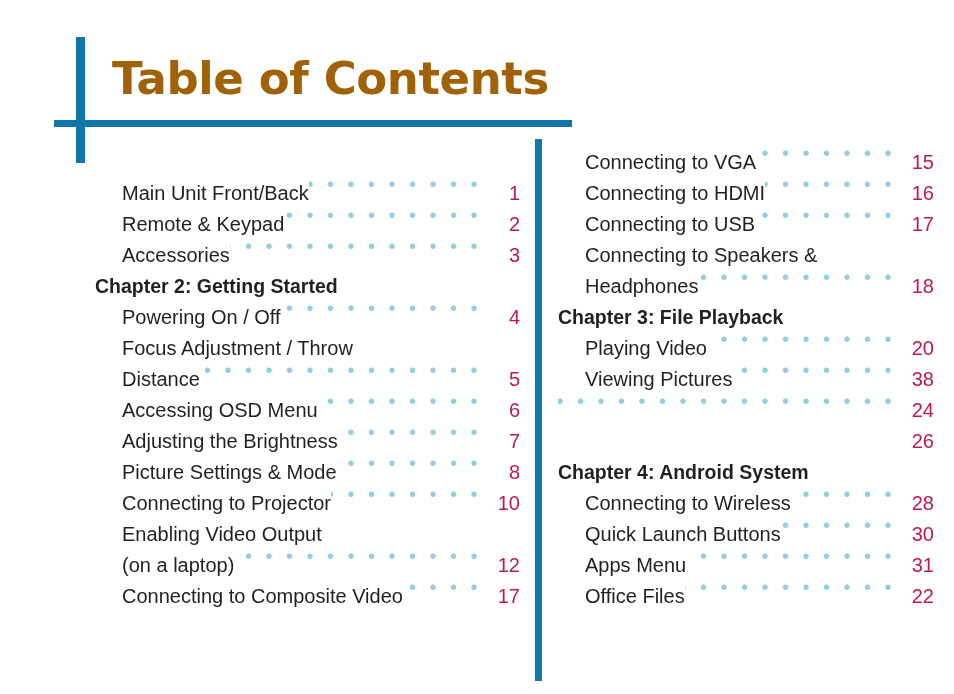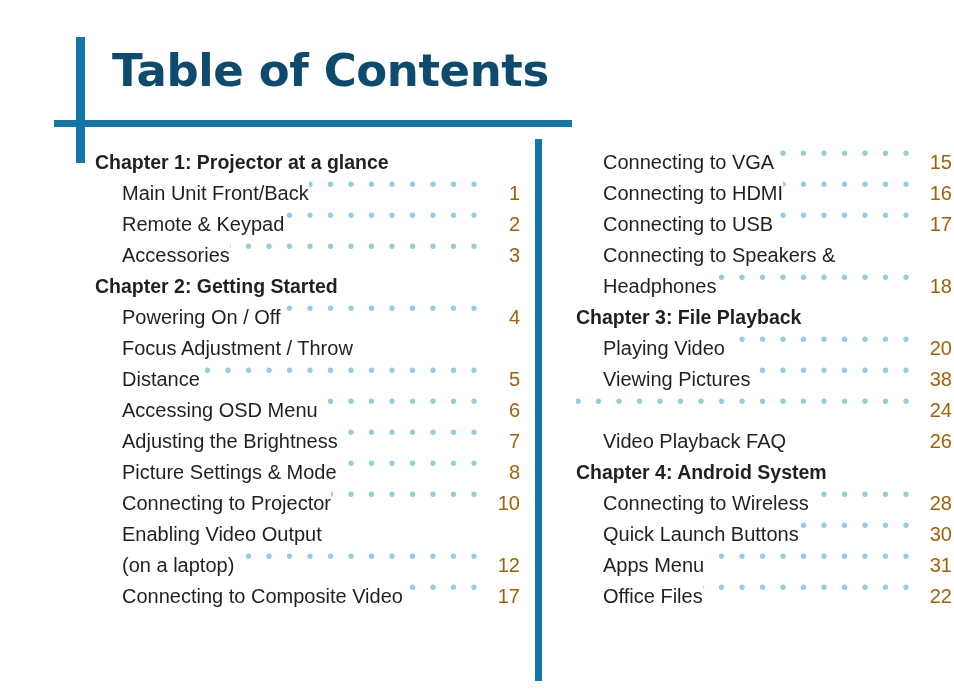--- a/index.html
+++ b/index.html
@@ -39,37 +39,37 @@
     top: 139px;
     width: 7px;
     height: 542px;
     background: #1277A8;
   }
 
   
   #page-title {
     position: absolute;
     left: 112px;
-    top: 48px;
+    top: 56px;
     font-family: "DejaVu Sans", sans-serif;
     font-size: 45px;
     font-weight: bold;
     letter-spacing: -0.4px;
-    color: #0c4a6e;
+    color: #a16207;
     line-height: 1;
     white-space: nowrap;
   }
 
   
   .toc-column {
     position: absolute;
     top: 138px;
   }
   #toc-column-left  { left: 95px;  width: 425px; }
-  #toc-column-right { left: 576px; width: 376px; }
+  #toc-column-right { left: 558px; width: 376px; }
 
   
   .toc-row {
     height: 31px;
     display: flex;
     align-items: baseline;
     white-space: nowrap;
   }
   .chapter-row .toc-label {
     font-size: 19.5px;
@@ -108,21 +108,21 @@
     letter-spacing: 13.5px;
     color: #92cde0;
     text-align: right;
     overflow: hidden;
     direction: rtl;
   }
 
   .toc-page {
     font-family: "Liberation Sans", sans-serif;
     font-size: 20px;
-    color: #a16207;
+    color: #be185d;
     line-height: 31px;
     text-align: right;
     flex: 0 0 auto;
     min-width: 26px;
     padding-left: 2px;
   }
   #toc-column-left  .toc-page { min-width: 27px; }
   #toc-column-right .toc-page { min-width: 27px; }
 
   
@@ -133,21 +133,20 @@
 <body>
 
 <div id="accent-vertical-bar"></div>
 <div id="accent-horizontal-rule"></div>
 <div id="column-divider"></div>
 
 <div id="page-title">Table of Contents</div>
 
 <div id="toc-column-left" class="toc-column">
     <div class="toc-row chapter-row">
-      <span class="toc-label">Chapter 1: Projector at a glance</span>
       <span class="toc-leader leader-none"></span>
       <span class="toc-page"></span>
     </div>
     <div class="toc-row entry-row">
       <span class="toc-label">Main Unit Front/Back</span>
       <span class="toc-leader">
         <span class="dots">••••••••••••••••••••••••••••••••••••••••</span>
       </span>
       <span class="toc-page">1</span>
     </div>
@@ -290,21 +289,20 @@
       </span>
       <span class="toc-page">38</span>
     </div>
     <div class="toc-row entry-row">
       <span class="toc-leader">
         <span class="dots">••••••••••••••••••••••••••••••••••••••••</span>
       </span>
       <span class="toc-page">24</span>
     </div>
     <div class="toc-row entry-row">
-      <span class="toc-label">Video Playback FAQ</span>
       <span class="toc-leader leader-none"></span>
       <span class="toc-page">26</span>
     </div>
     <div class="toc-row chapter-row">
       <span class="toc-label">Chapter 4: Android System</span>
       <span class="toc-leader leader-none"></span>
       <span class="toc-page"></span>
     </div>
     <div class="toc-row entry-row">
       <span class="toc-label">Connecting to Wireless</span>

